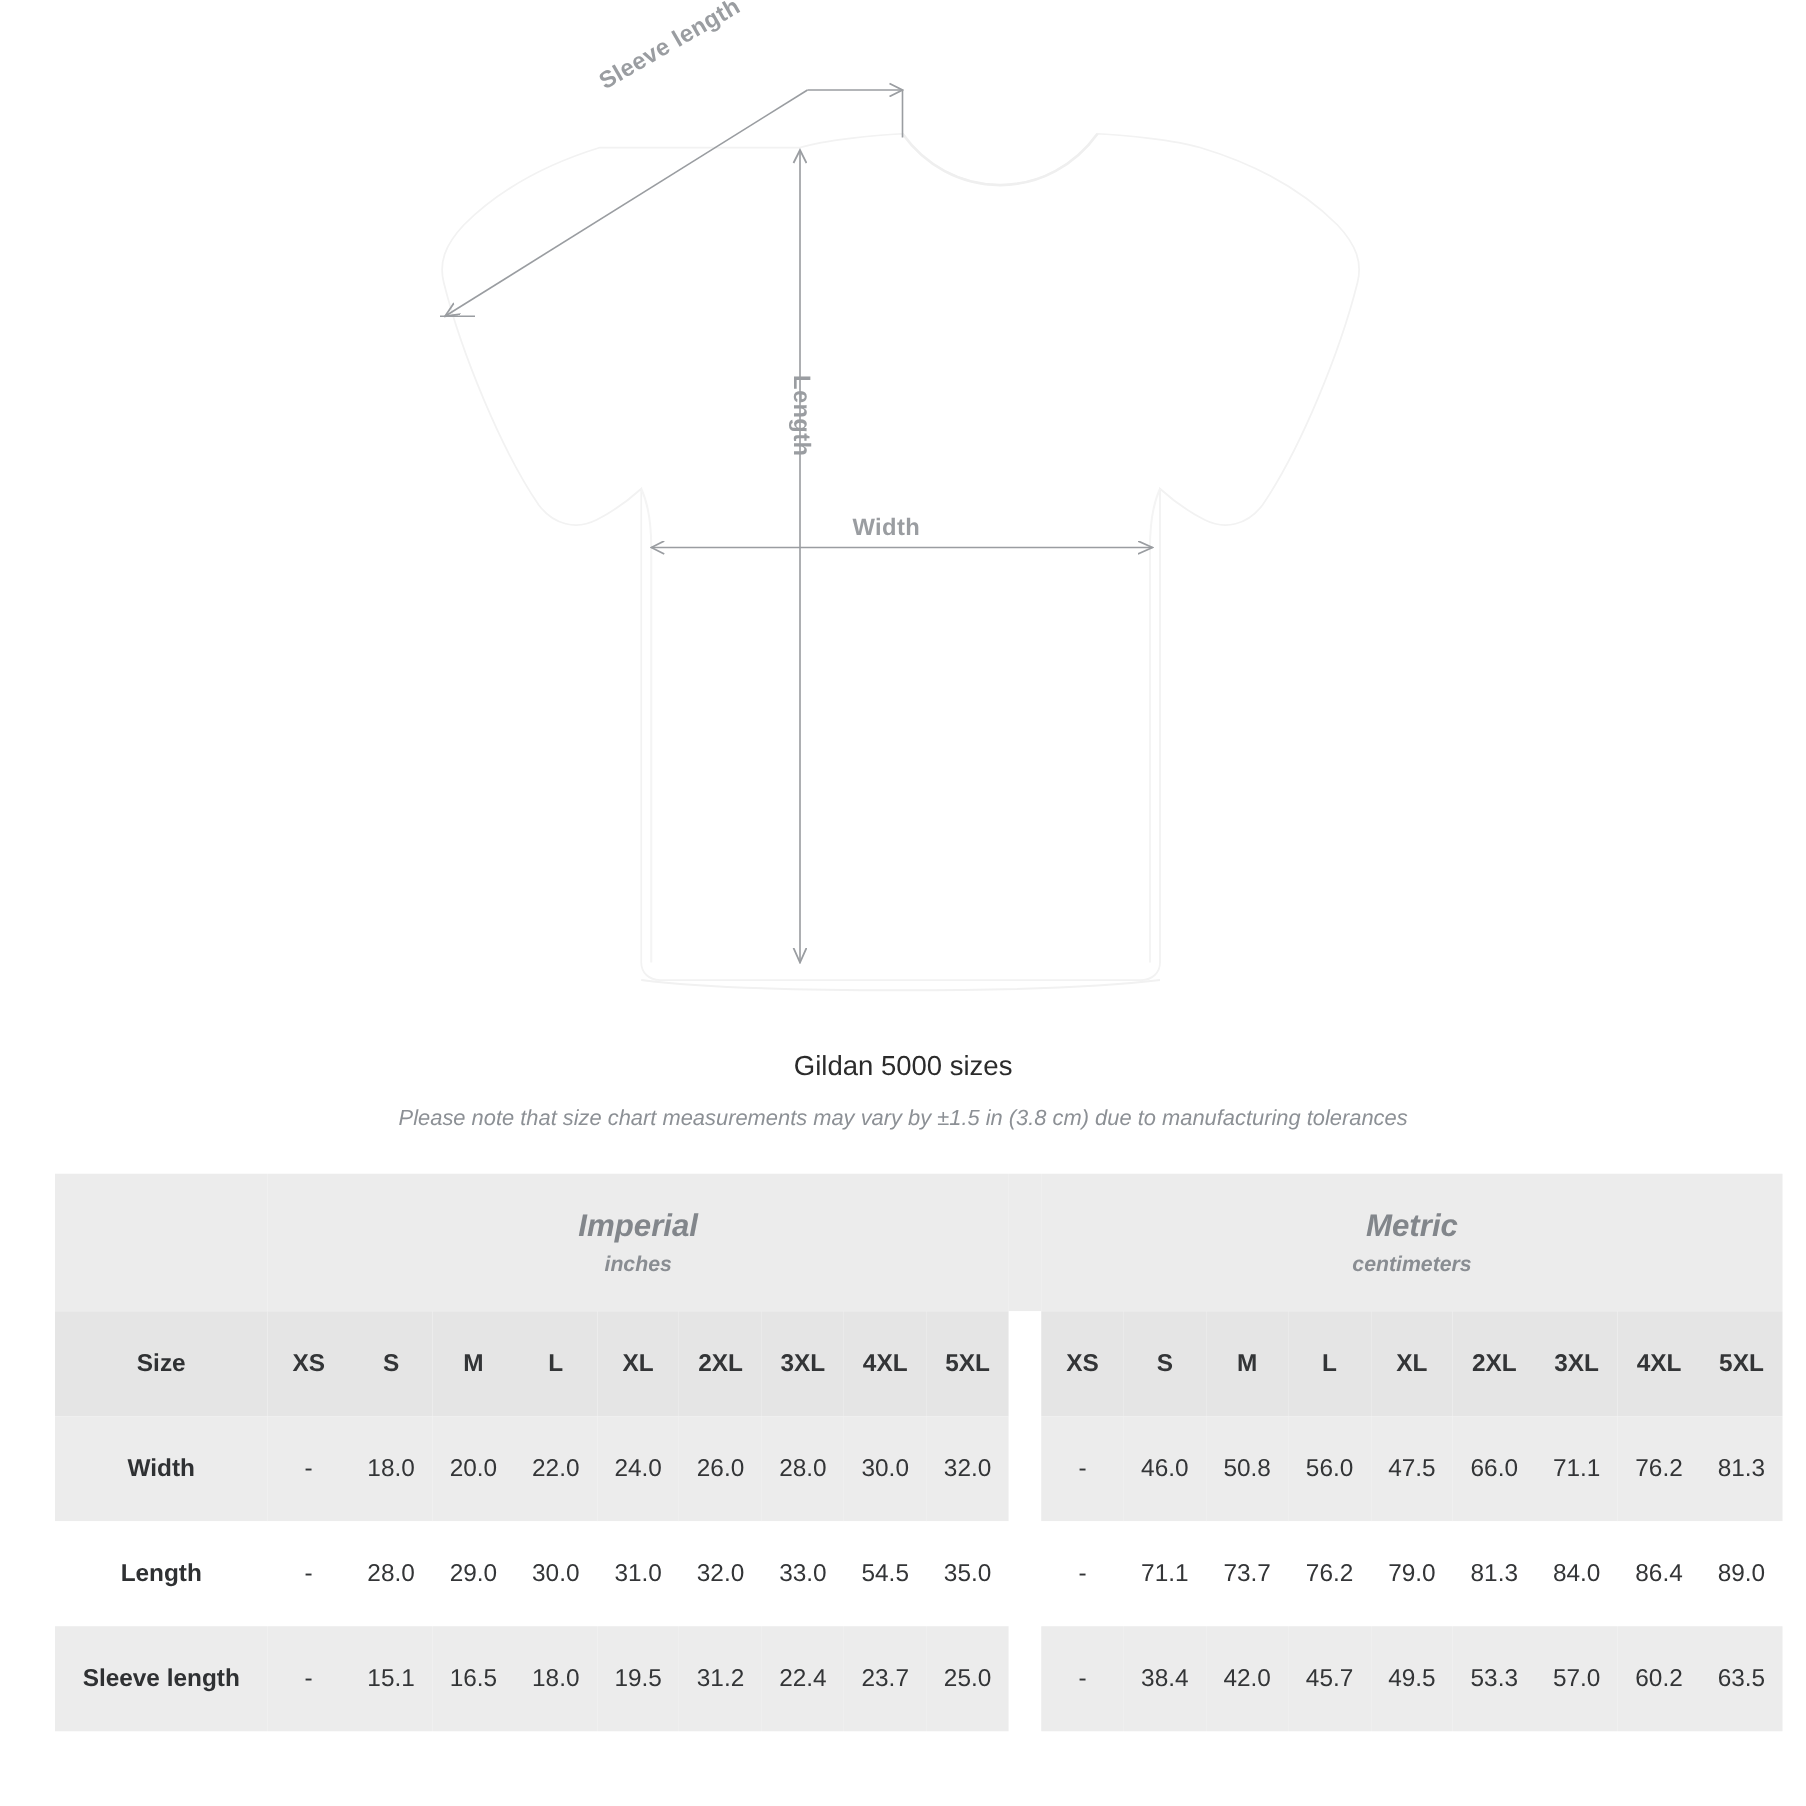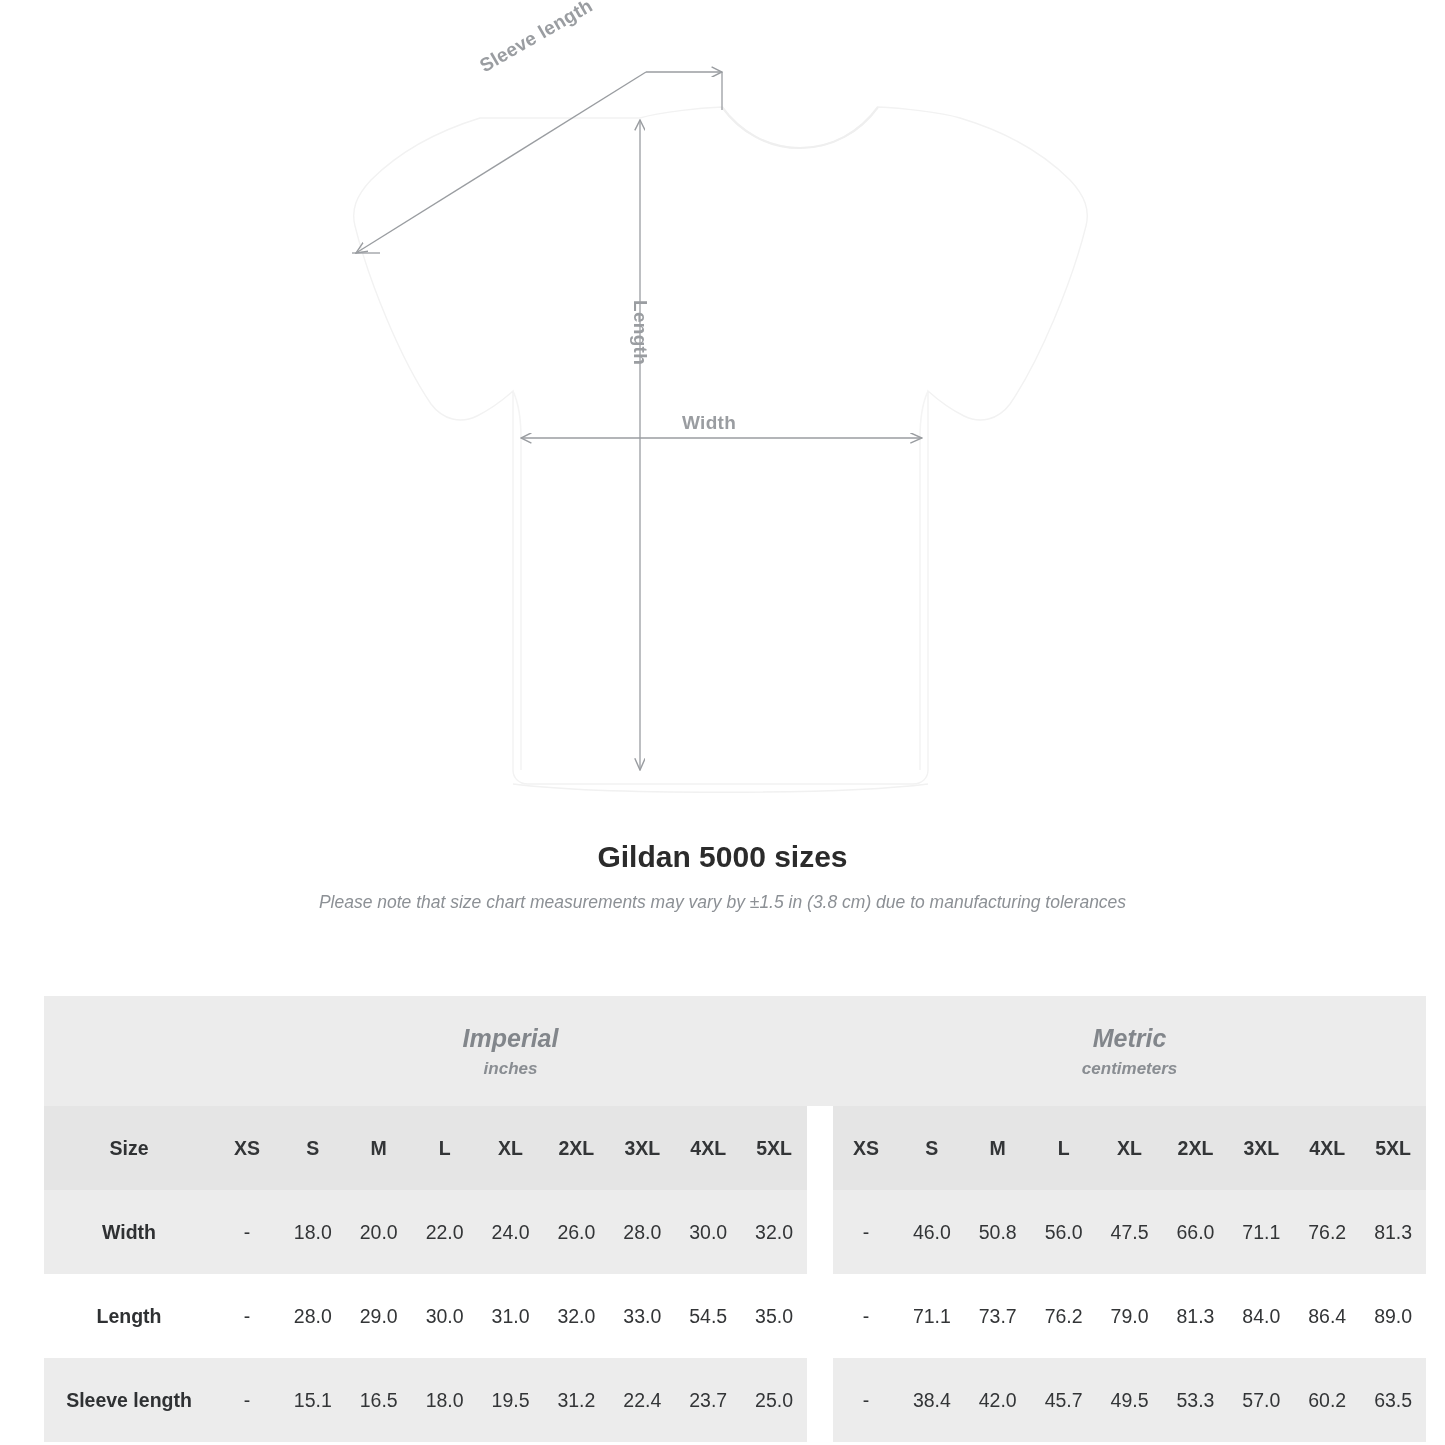--- a/index.html
+++ b/index.html
@@ -54,37 +54,37 @@
 
   
   .title-block {
     position: absolute;
     left: 0;
     top: 840px;
     width: 1445px;
     text-align: center;
   }
   #chart-title {
-    font-size: 30px;
-    font-weight: bold;
+    font-size: 22px;
+    font-weight: normal;
     color: #2b2b2b;
     margin: 0 0 18px 0;
   }
   #chart-note {
     font-size: 17.5px;
     font-style: italic;
     color: #8c9095;
     margin: 0;
   }
 
   
   .table-wrap {
     position: absolute;
     left: 44px;
-    top: 996px;
+    top: 939px;
     width: 1358px;
   }
   table.size-table {
     border-collapse: collapse;
     width: 100%;
     table-layout: fixed;
   }
   table.size-table col.c-label { width: 170px; }
   table.size-table col.c-val { width: 65.9px; }
 

